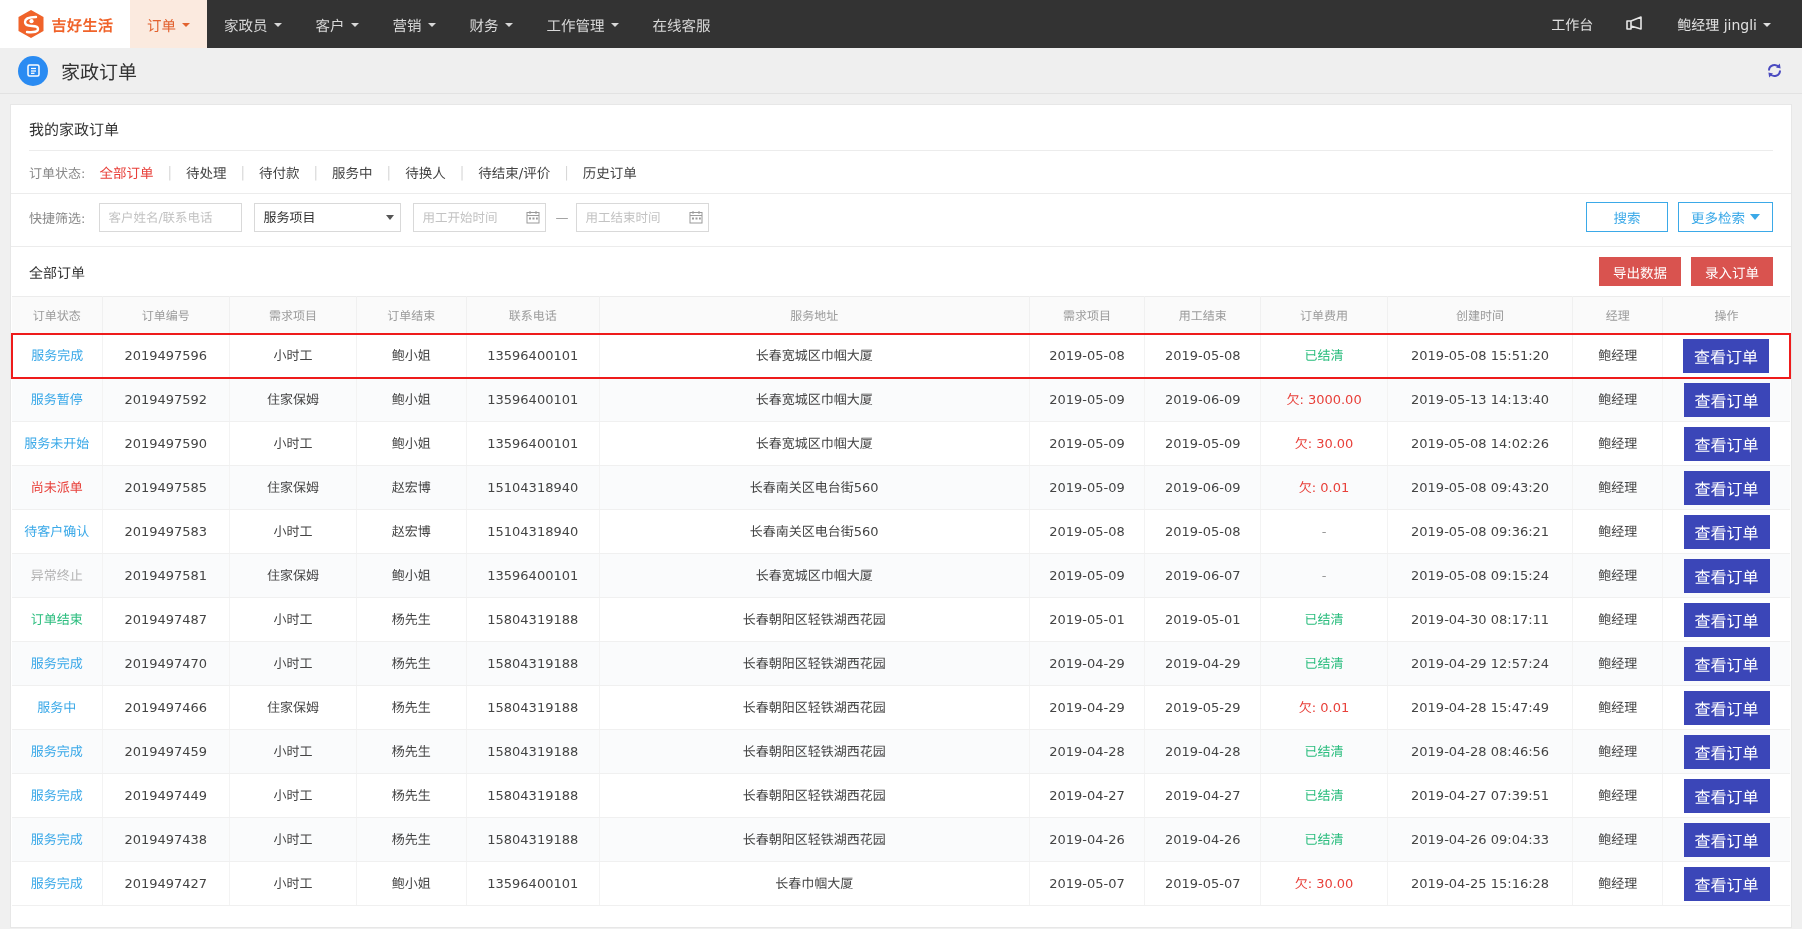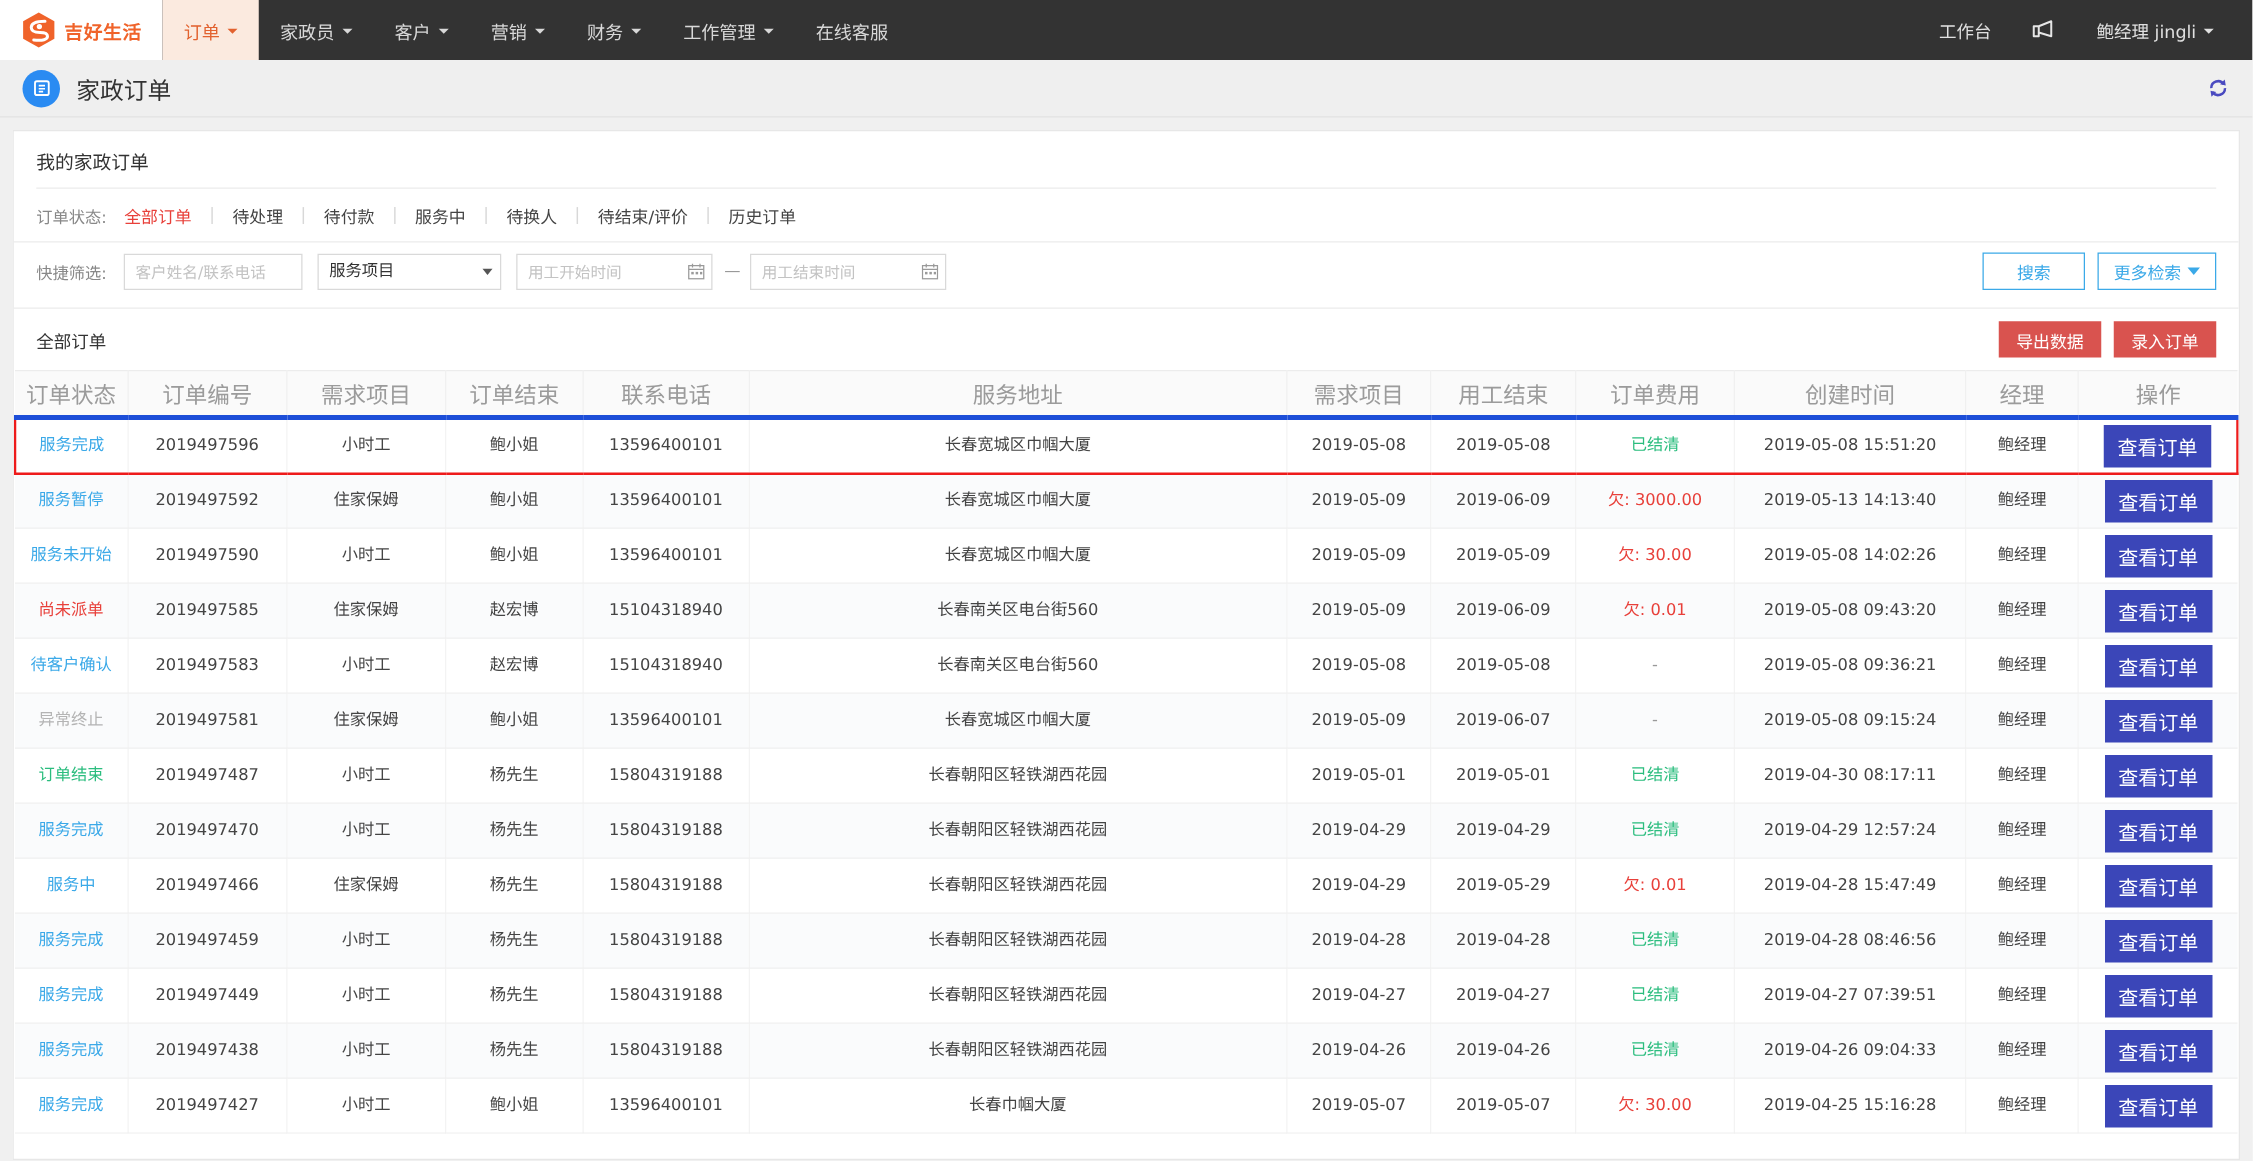--- a/index.html
+++ b/index.html
@@ -160,21 +160,21 @@
   .sel-arrow {
     position: absolute; right: 7px; top: 12px;
     width: 0; height: 0;
     border-left: 4px solid transparent;
     border-right: 4px solid transparent;
     border-top: 5px solid #555;
     pointer-events: none;
   }
   .date-wrap { position: relative; margin-left: 12px; }
   .date-wrap.second { margin-left: 8px; }
-  .inp-date { width: 157px; padding-right: 24px; }
+  .inp-date { width: 133px; padding-right: 24px; }
   .cal-icon { position: absolute; right: 6px; top: 7px; pointer-events: none; }
   .dash { margin-left: 9px; color: #999; }
 
   .btns-right { margin-left: auto; display: flex; gap: 10px; }
   .btn-outline {
     height: 30px;
     min-width: 82px;
     border: 1px solid #3ba9e8;
     background: #fff;
     color: #3ba9e8;
@@ -213,24 +213,24 @@
     margin-left: 10px;
   }
   .red-group { margin-left: auto; display: flex; }
 
   .tbl-scroll { overflow: hidden; }
   table { width: 100%; border-collapse: collapse; table-layout: fixed; }
   thead th {
     background: #fafafa;
     color: #9b9b9b;
     font-weight: normal;
-    font-size: 18px;
+    font-size: 12px;
     height: 37px;
     border-top: 1px solid #ececec;
-    border-bottom: 4px solid #1d4ed8;
+    border-bottom: 1px solid #1d4ed8;
     border-right: 1px solid #f0f0f0;
     text-align: center;
     padding: 0 4px;
   }
   thead th:last-child { border-right: none; }
   tbody td {
     height: 44px;
     border-bottom: 1px solid #f0f0f0;
     border-right: 1px solid #f3f3f3;
     text-align: center;

